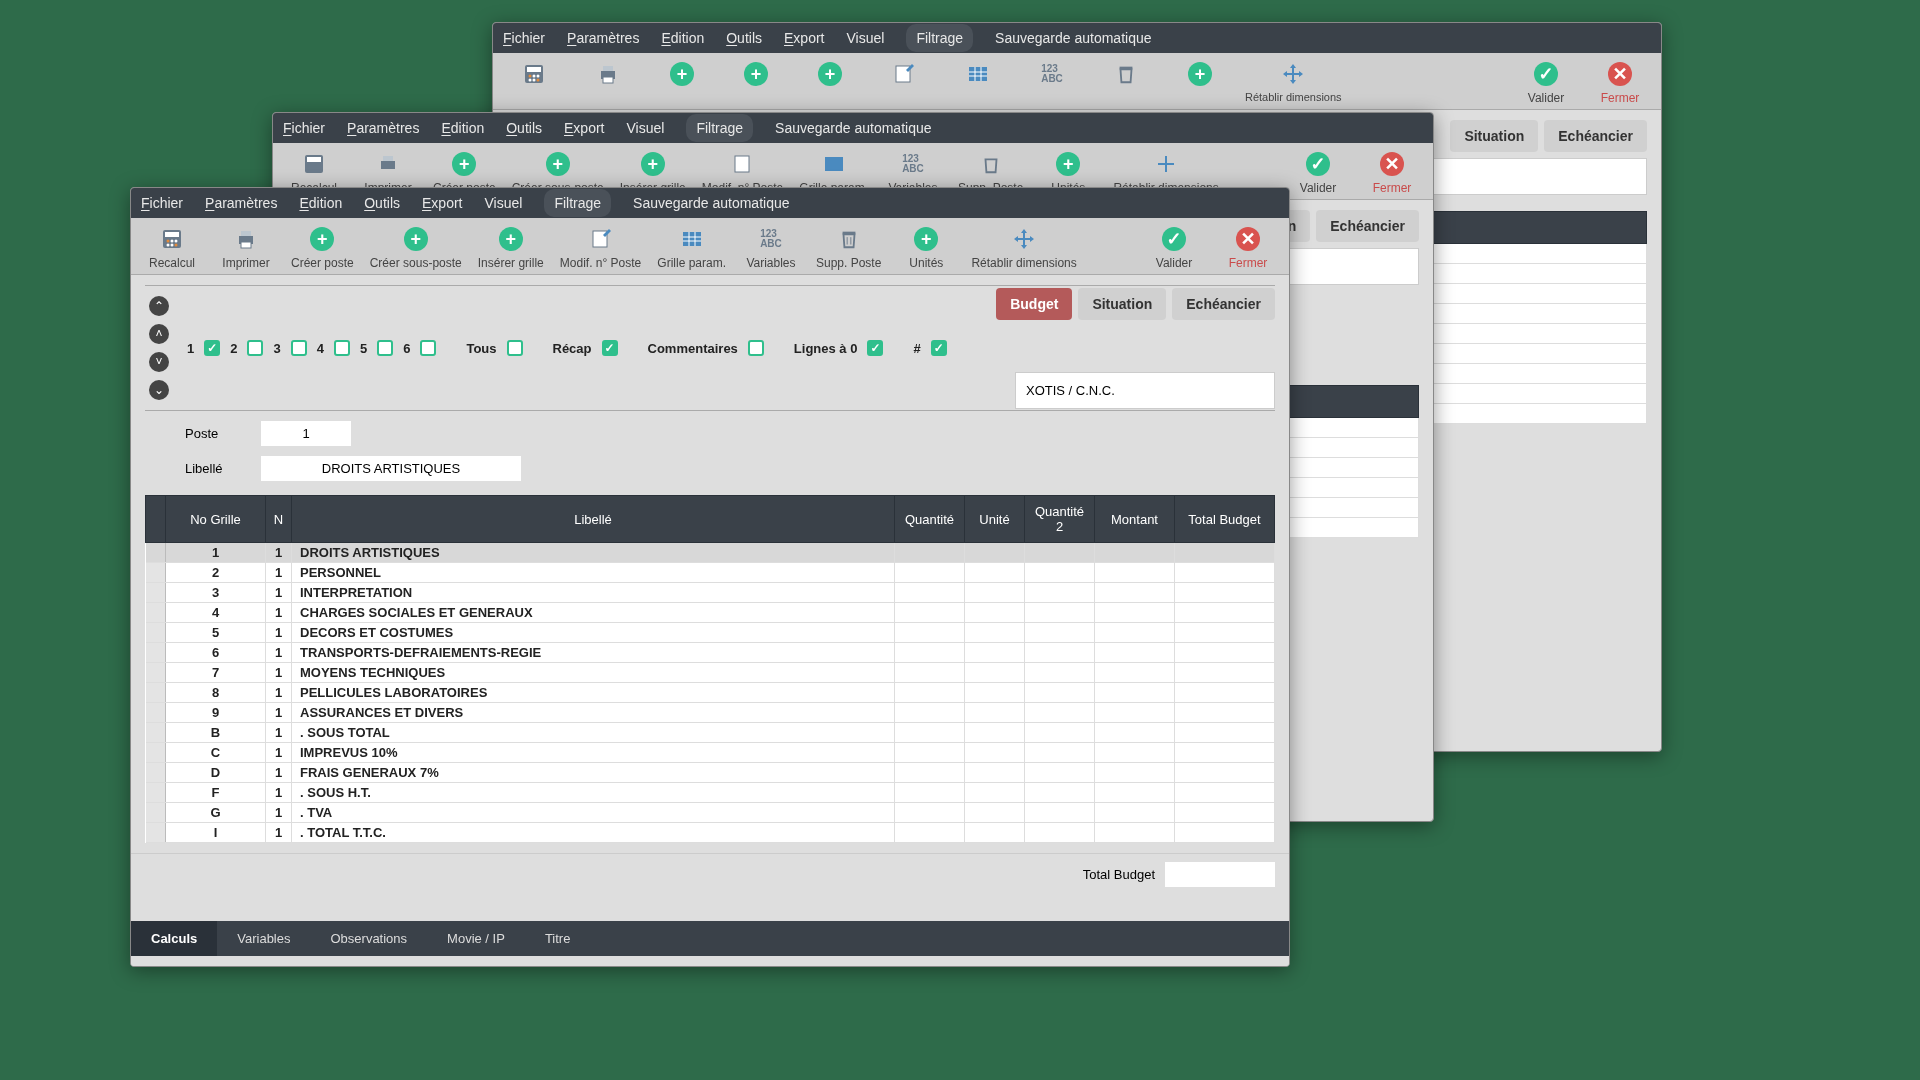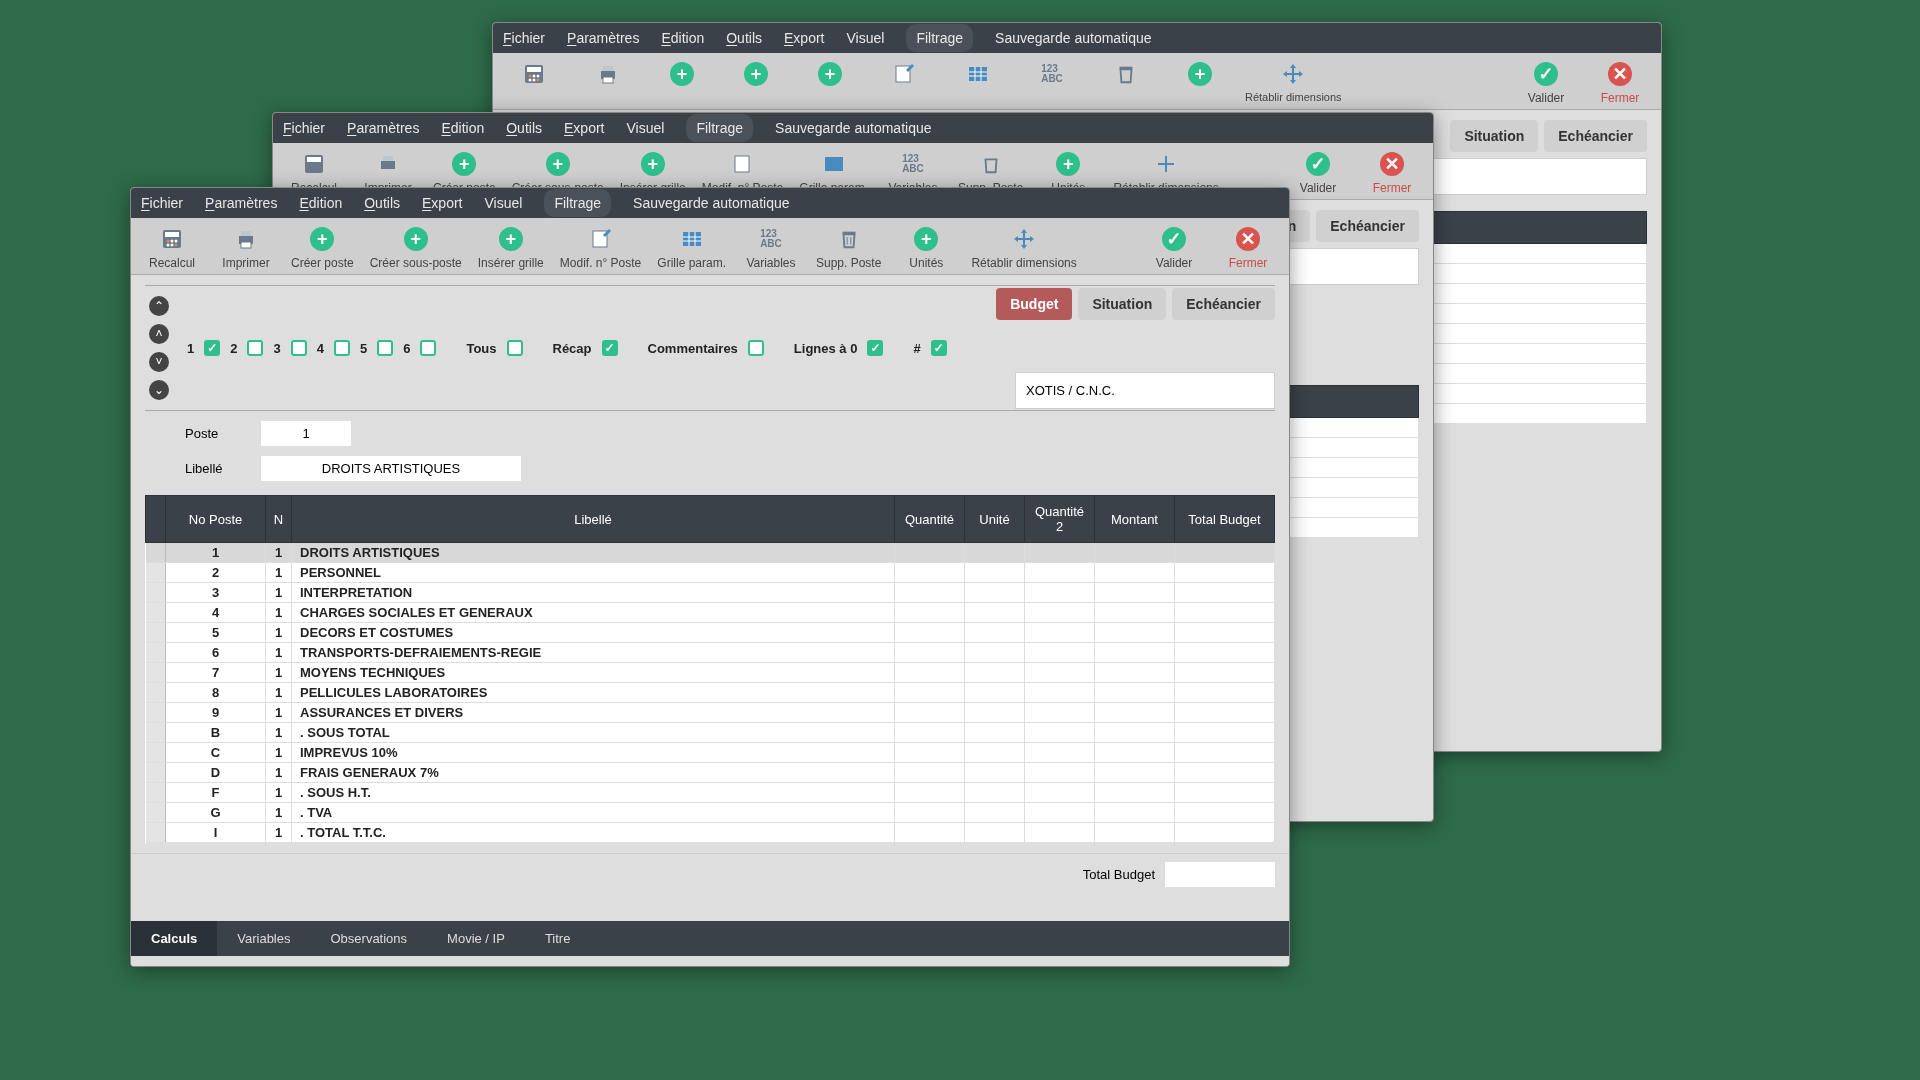--- a/index.html
+++ b/index.html
@@ -630,21 +630,21 @@
     </div>
     <div class="form-row">
       <span class="flabel">Libellé</span>
       <input type="text" style="width: 260px; text-align: center;" value="DROITS ARTISTIQUES">
     </div>
 
     <table class="grid" style="margin-top:14px">
       <thead>
         <tr>
           <th style="width:20px"></th>
-          <th style="width:100px">No Poste</th>
+          <th style="width:100px">No Grille</th>
           <th style="width:26px">N</th>
           <th>Libellé</th>
           <th style="width:70px">Quantité</th>
           <th style="width:60px">Unité</th>
           <th style="width:70px">Quantité 2</th>
           <th style="width:80px">Montant</th>
           <th style="width:100px">Total Budget</th>
         </tr>
       </thead>
       <tbody id="grid-body">

